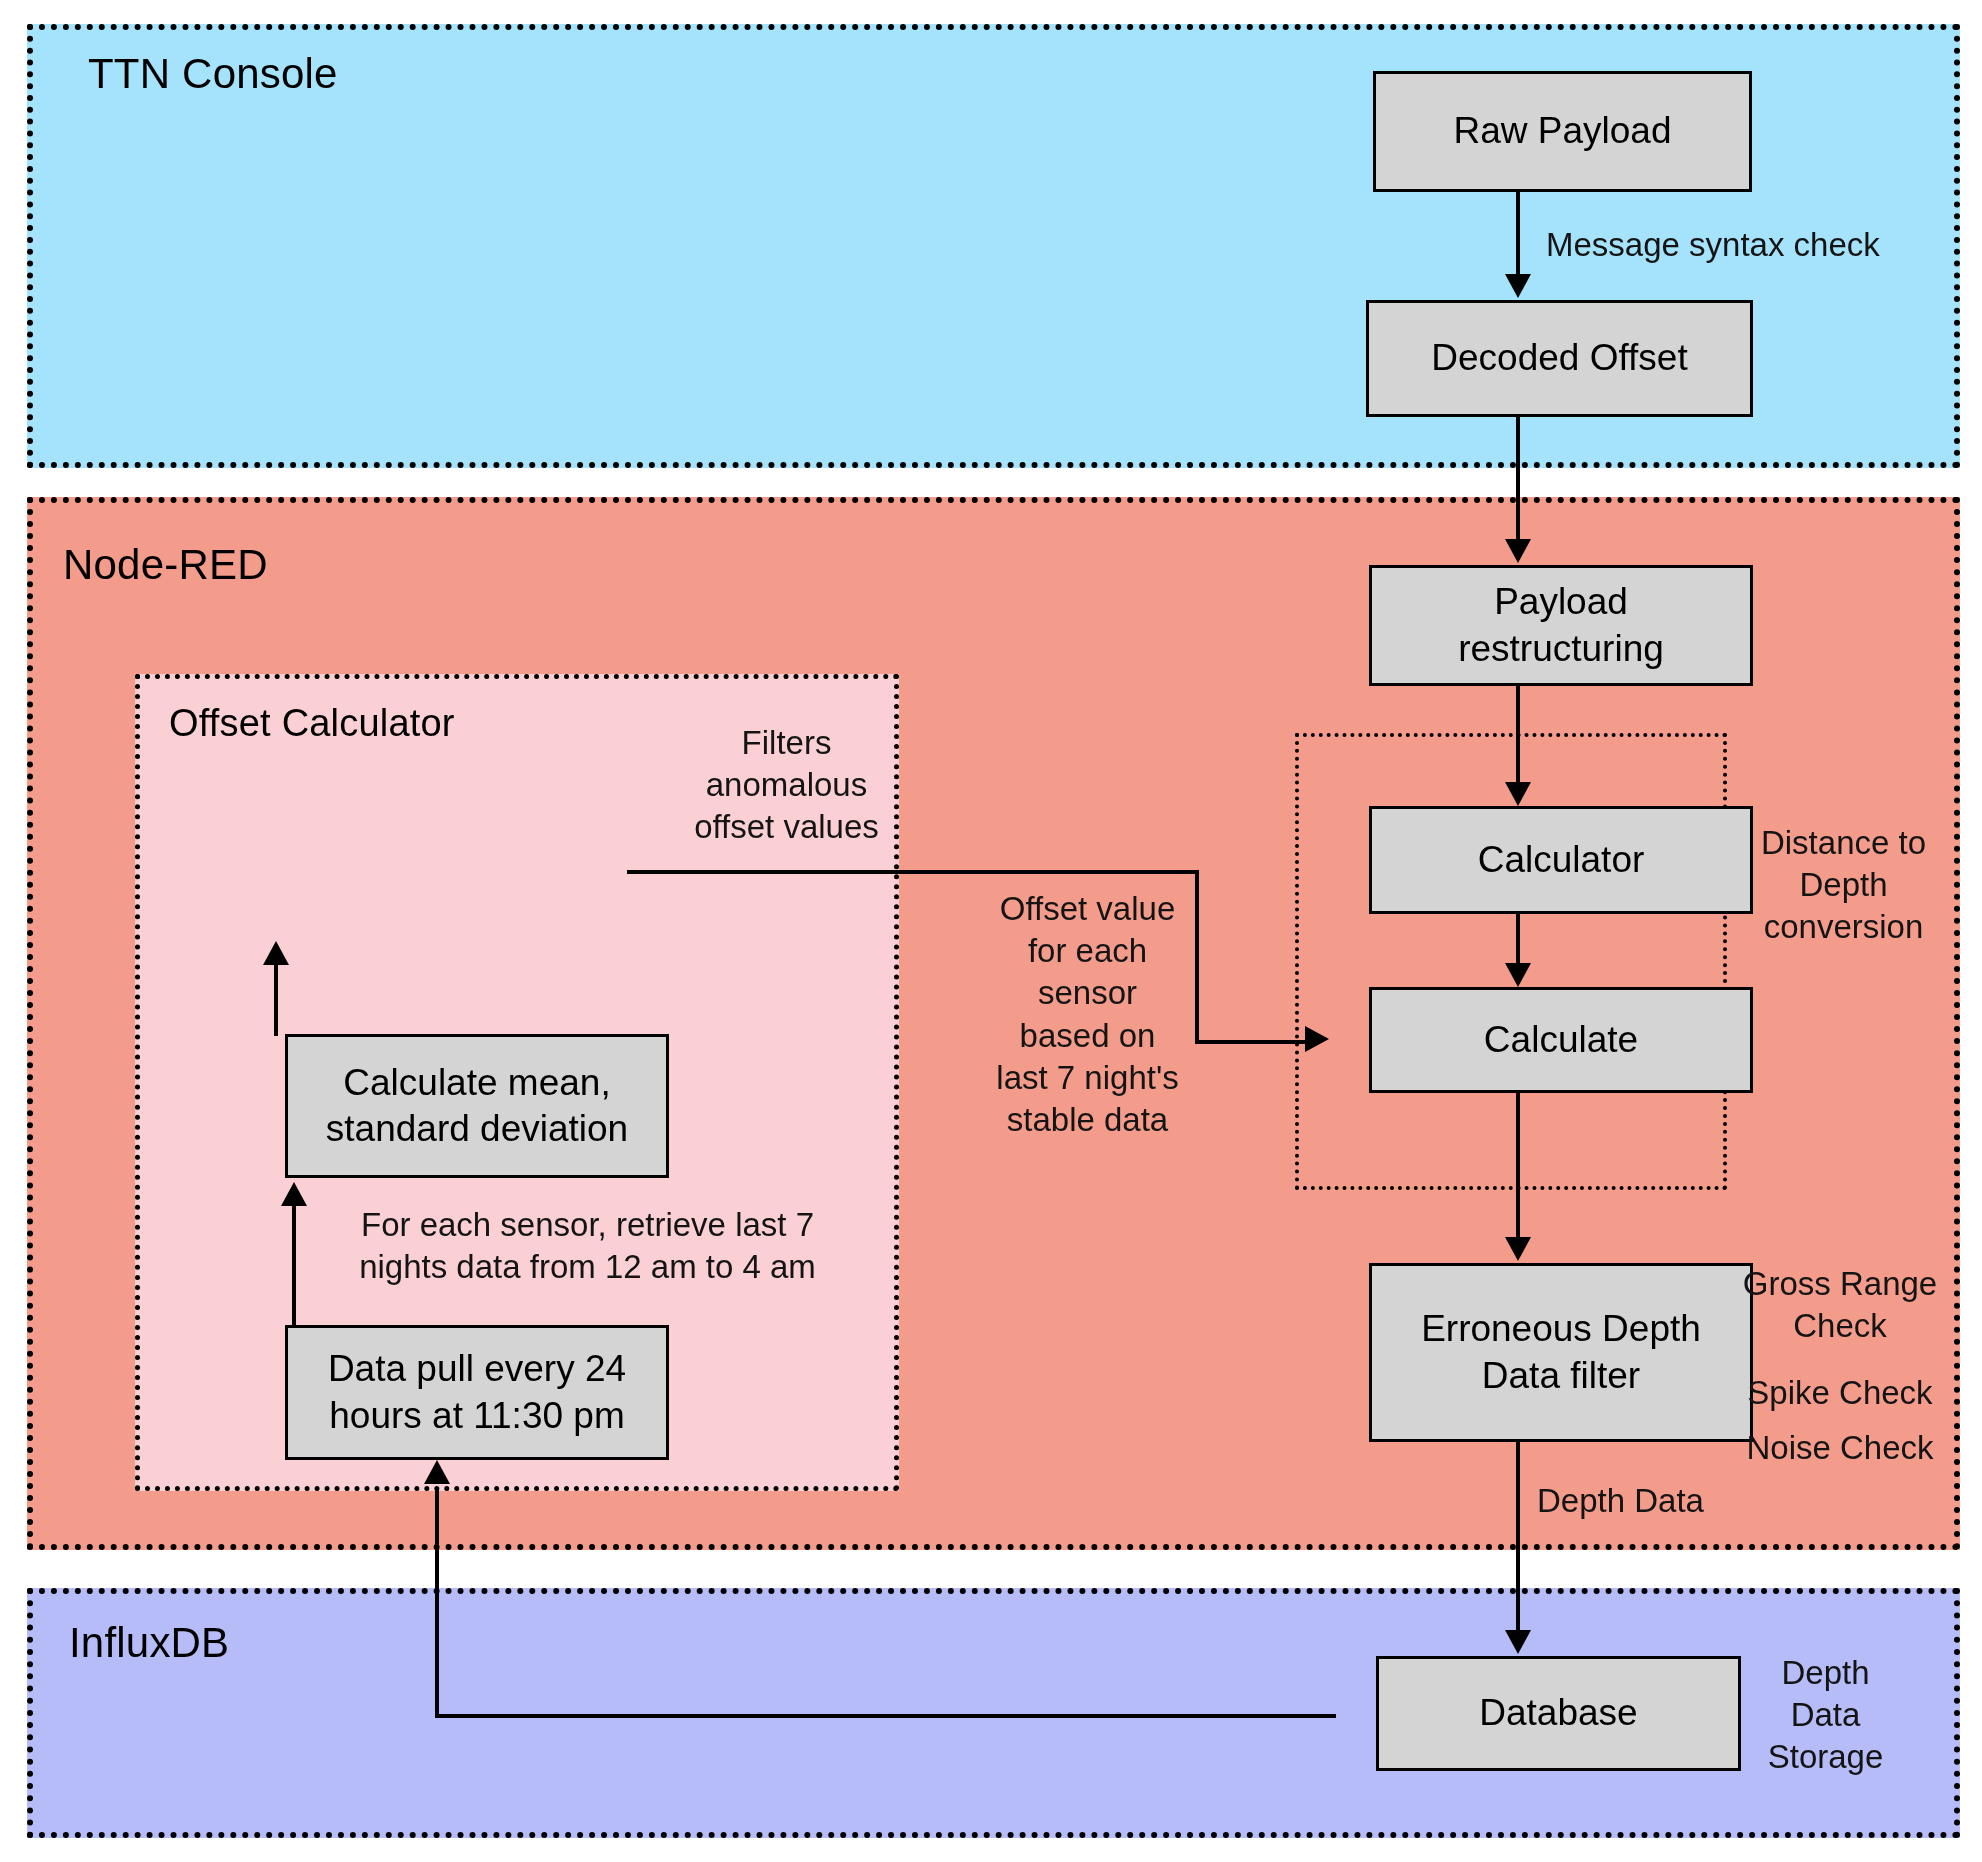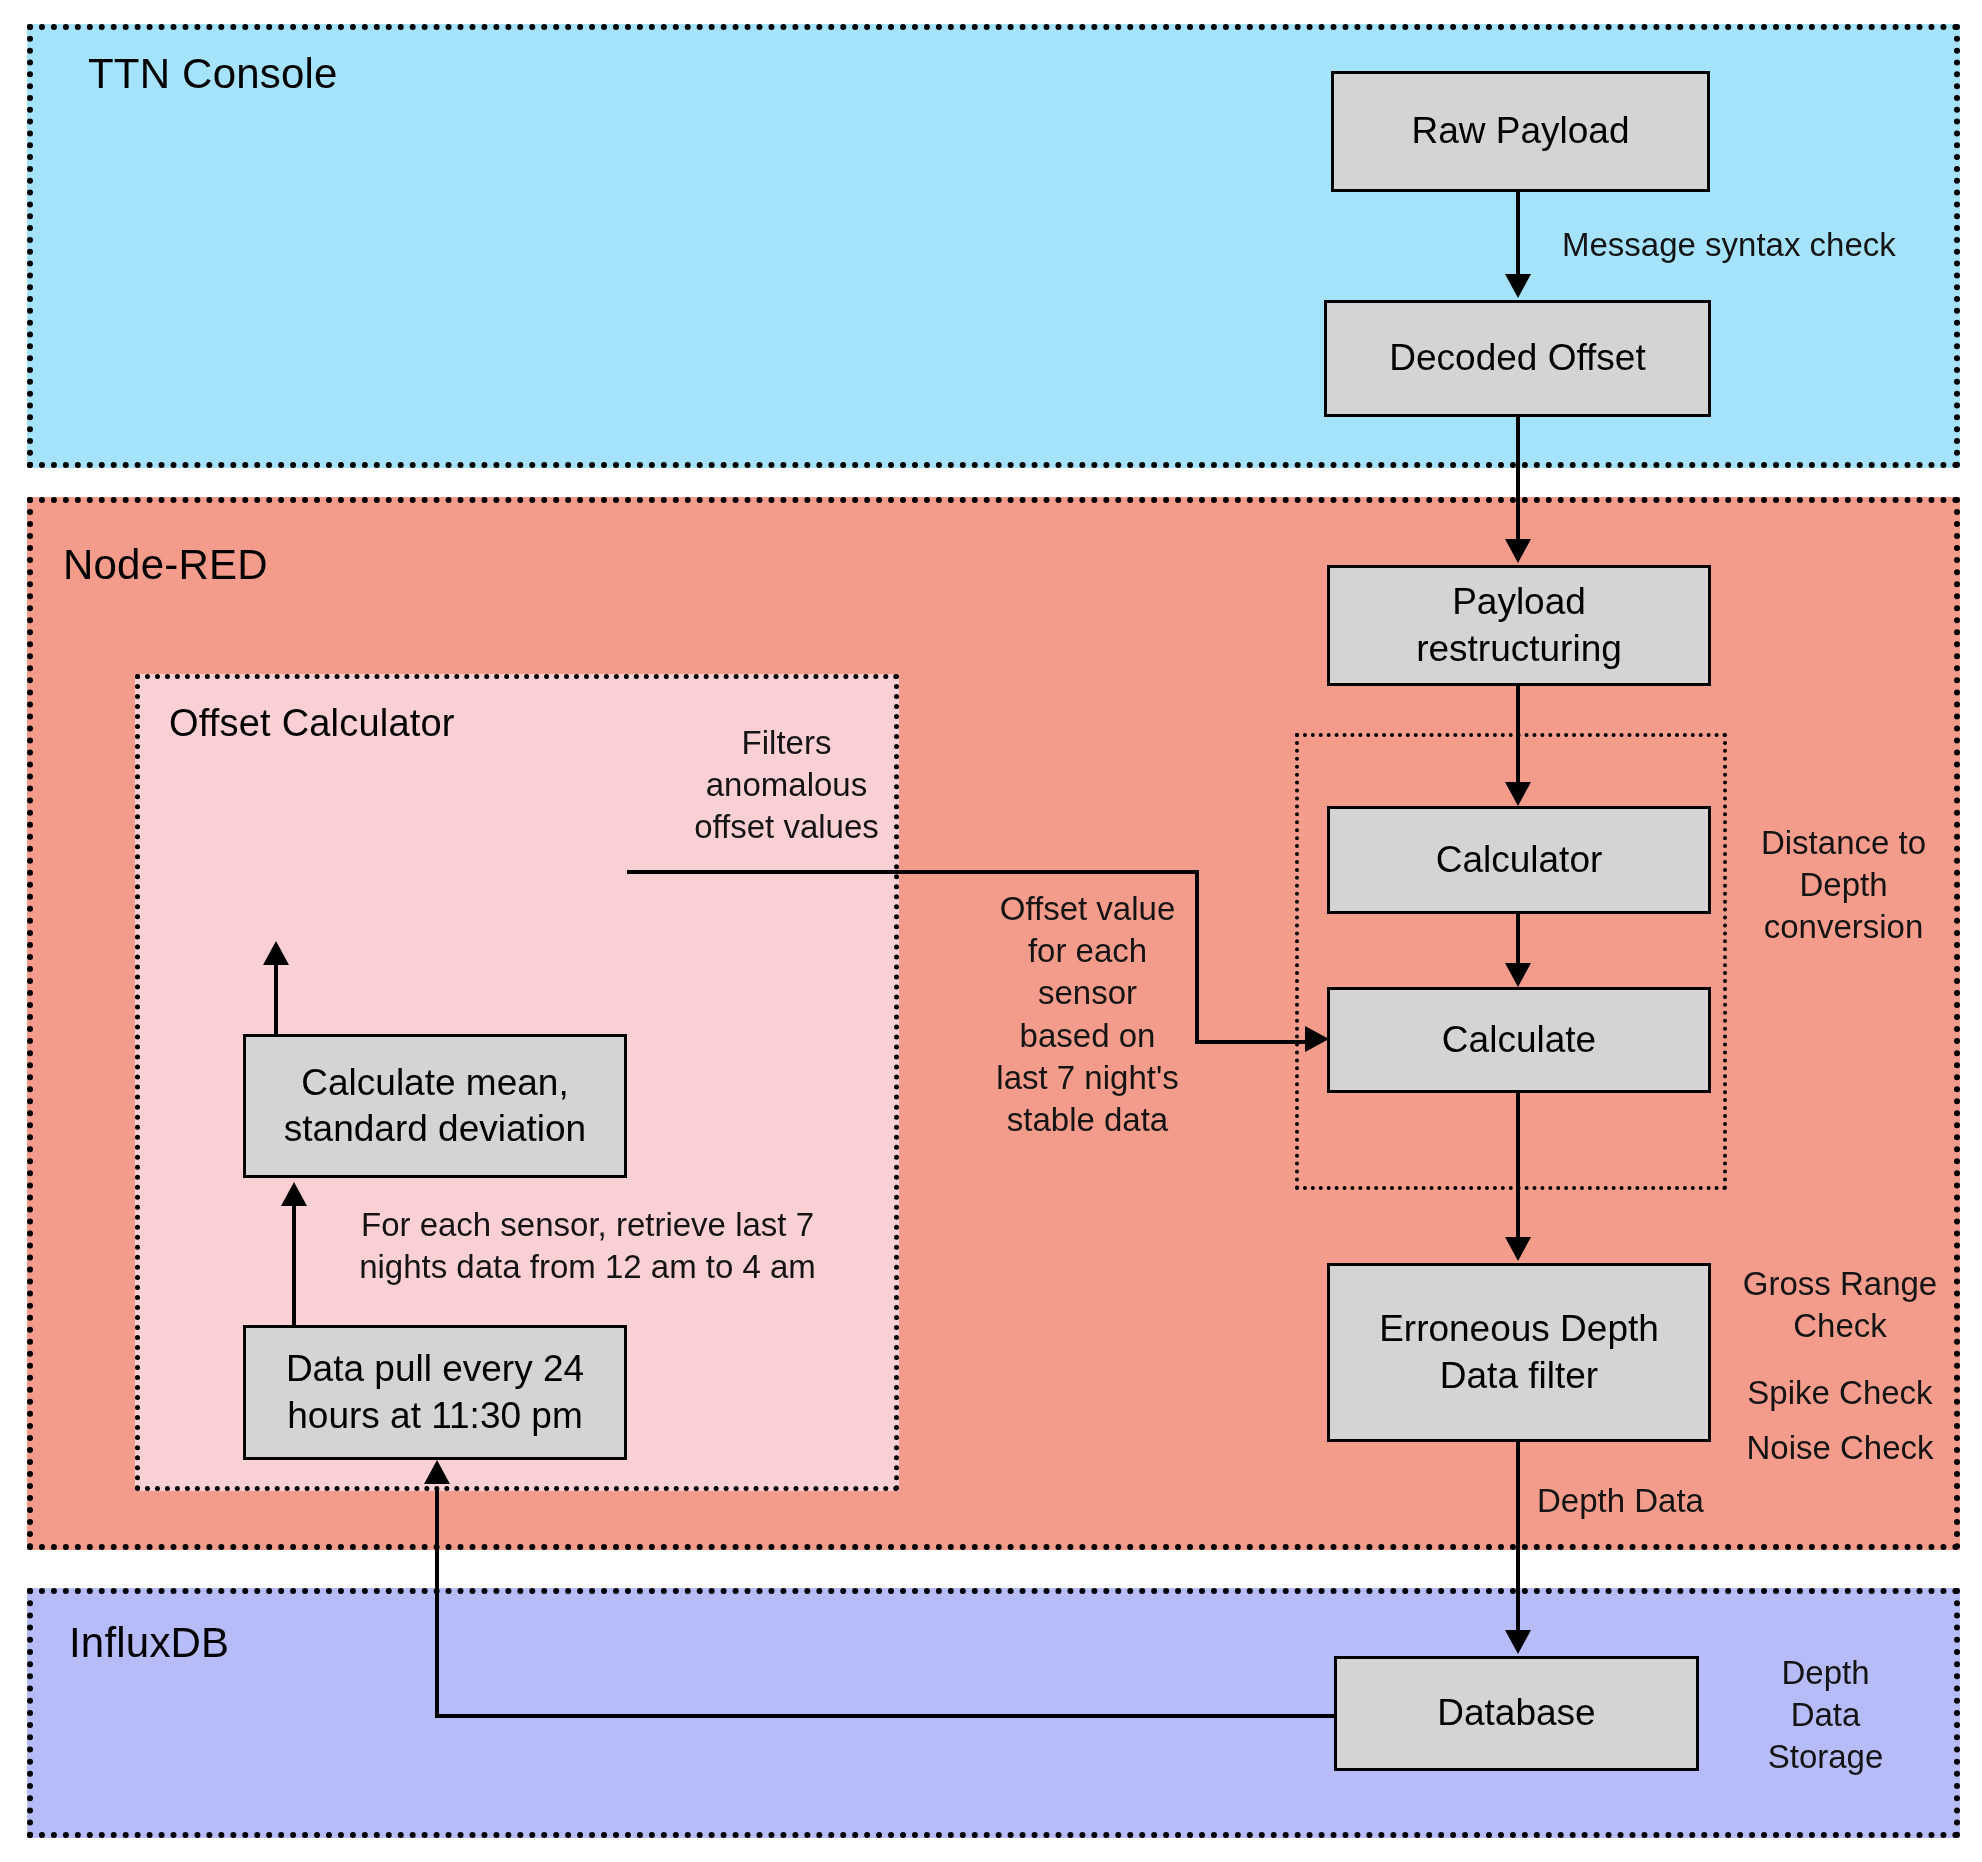--- a/index.html
+++ b/index.html
@@ -42,20 +42,21 @@
     background: #d4d4d4;
     border: 3.7px solid #000000;
     display: flex;
     align-items: center;
     justify-content: center;
     text-align: center;
     font-size: 37px;
     line-height: 1.25;
     color: #000000;
     padding: 1.8px 5.5px;
+    margin-left: 42px;
   }
   
   .annot {
     position: absolute;
     font-size: 33px;
     line-height: 1.28;
     color: #141414;
     text-align: center;
     white-space: pre-line;
   }
@@ -162,21 +163,21 @@
   <div class="arrow-up" style="left:263px; top:941px;"></div>
 
   <div class="vline" style="left:292px; top:1206px; height:121px;"></div>
   <div class="arrow-up" style="left:281px; top:1182px;"></div>
 
   <div class="hline" style="left:435px; top:1714px; width:901px;"></div>
   <div class="vline" style="left:435px; top:1491px; height:225px;"></div>
   <div class="vline" style="left:435px; top:1488px; height:3.7px;"></div>
   <div class="arrow-up" style="left:424px; top:1460px;"></div>
 
-  <div class="annot left" style="left:1546px; top:224px;margin-left:16px;">Message syntax check</div>
+  <div class="annot left" style="left:1546px; top:224px;">Message syntax check</div>
 
   <div class="annot" style="left:673px; top:722px; width:227px;">Filters
 anomalous
 offset values</div>
 
   <div class="annot" style="left:978px; top:888px; width:219px;">Offset value
 for each
 sensor
 based on
 last 7 night's

